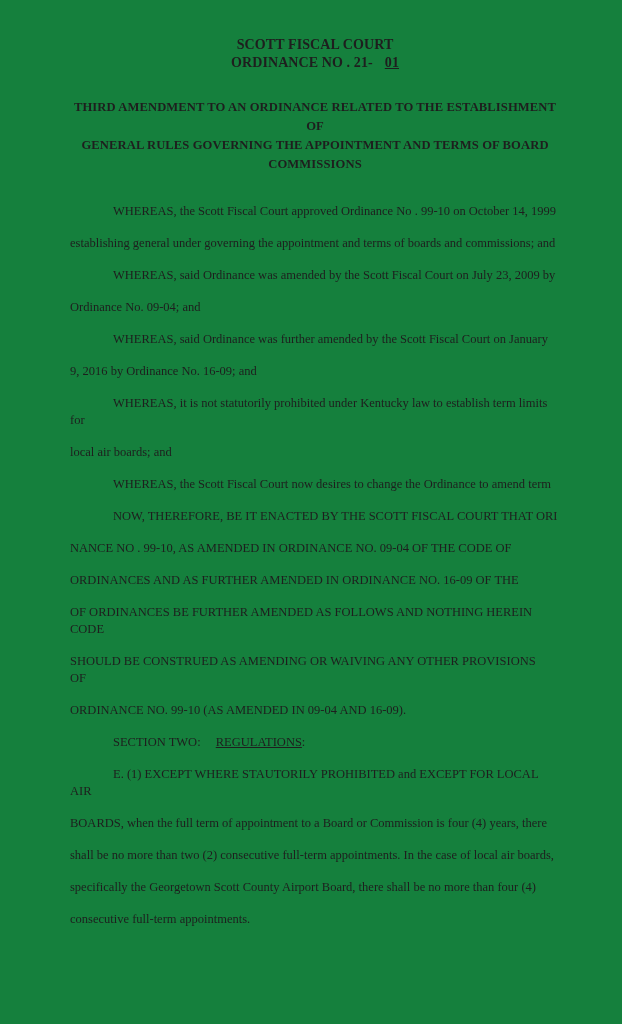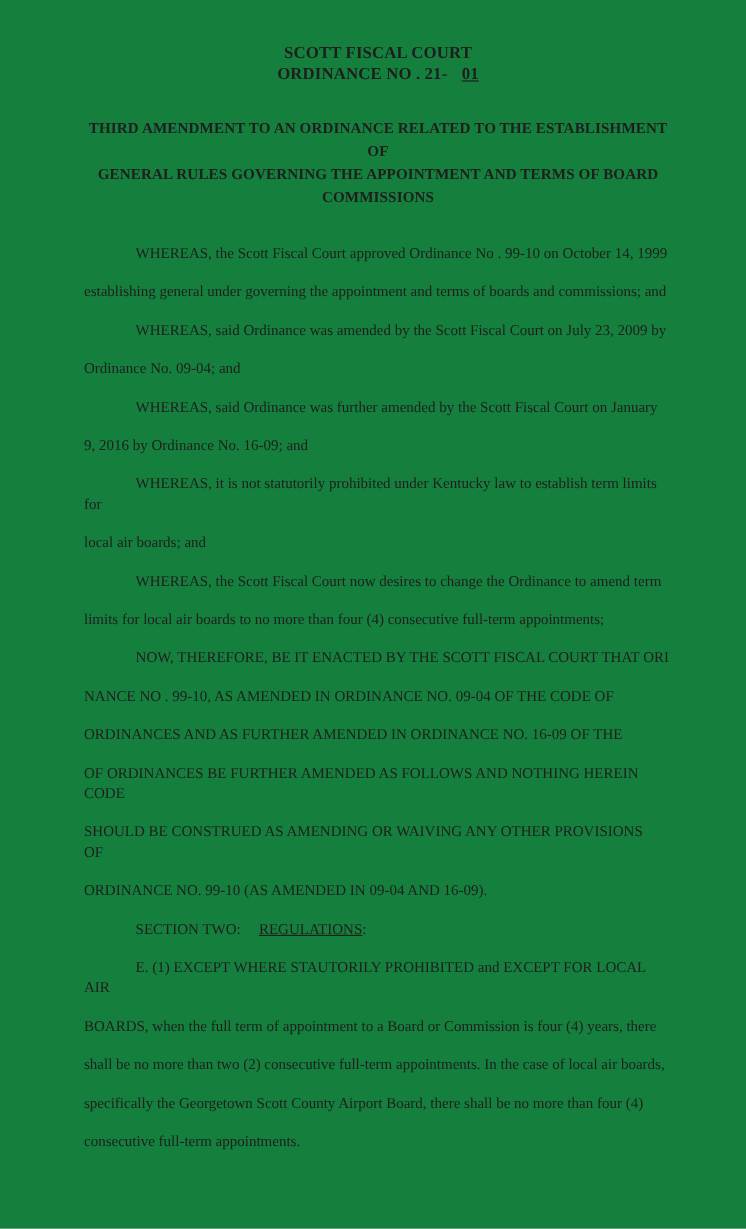--- a/index.html
+++ b/index.html
@@ -70,21 +70,20 @@
       <div class="line indent"><span>WHEREAS, the Scott Fiscal Court approved Ordinance No . 99-10 on October 14, 1999</span></div>
       <div class="line"><span>establishing general under governing the appointment and terms of boards and commissions; and</span></div>
       <div class="line indent"><span>WHEREAS, said Ordinance was amended by the Scott Fiscal Court on July 23, 2009 by</span></div>
       <div class="line"><span>Ordinance No. 09-04; and</span></div>
       <div class="line indent"><span>WHEREAS, said Ordinance was further amended by the Scott Fiscal Court on January</span></div>
       <div class="line"><span>9, 2016 by Ordinance No. 16-09; and</span></div>
       <div class="line indent"><span>WHEREAS, it is not statutorily prohibited under Kentucky law to establish term limits</span></div>
       <div class="line tight"><span>for</span></div>
       <div class="line"><span>local air boards; and</span></div>
       <div class="line indent"><span>WHEREAS, the Scott Fiscal Court now desires to change the Ordinance to amend term</span></div>
-      <div class="line"><span>limits for local air boards to no more than four (4) consecutive full-term appointments;</span></div>
       <div class="line indent"><span>NOW, THEREFORE, BE IT ENACTED BY THE SCOTT FISCAL COURT THAT ORI</span></div>
       <div class="line"><span>NANCE NO . 99-10, AS AMENDED IN ORDINANCE NO. 09-04 OF THE CODE OF</span></div>
       <div class="line"><span>ORDINANCES AND AS FURTHER AMENDED IN ORDINANCE NO. 16-09 OF THE</span></div>
       <div class="line"><span>OF ORDINANCES BE FURTHER AMENDED AS FOLLOWS AND NOTHING HEREIN</span></div>
       <div class="line tight"><span>CODE</span></div>
       <div class="line"><span>SHOULD BE CONSTRUED AS AMENDING OR WAIVING ANY OTHER PROVISIONS</span></div>
       <div class="line tight"><span>OF</span></div>
       <div class="line"><span>ORDINANCE NO. 99-10 (AS AMENDED IN 09-04 AND 16-09).</span></div>
       <div class="line indent"><span>SECTION TWO: </span><span class="underlined">REGULATIONS</span><span>:</span></div>
       <div class="line indent"><span>E. (1) EXCEPT WHERE STAUTORILY PROHIBITED and EXCEPT FOR LOCAL</span></div>

